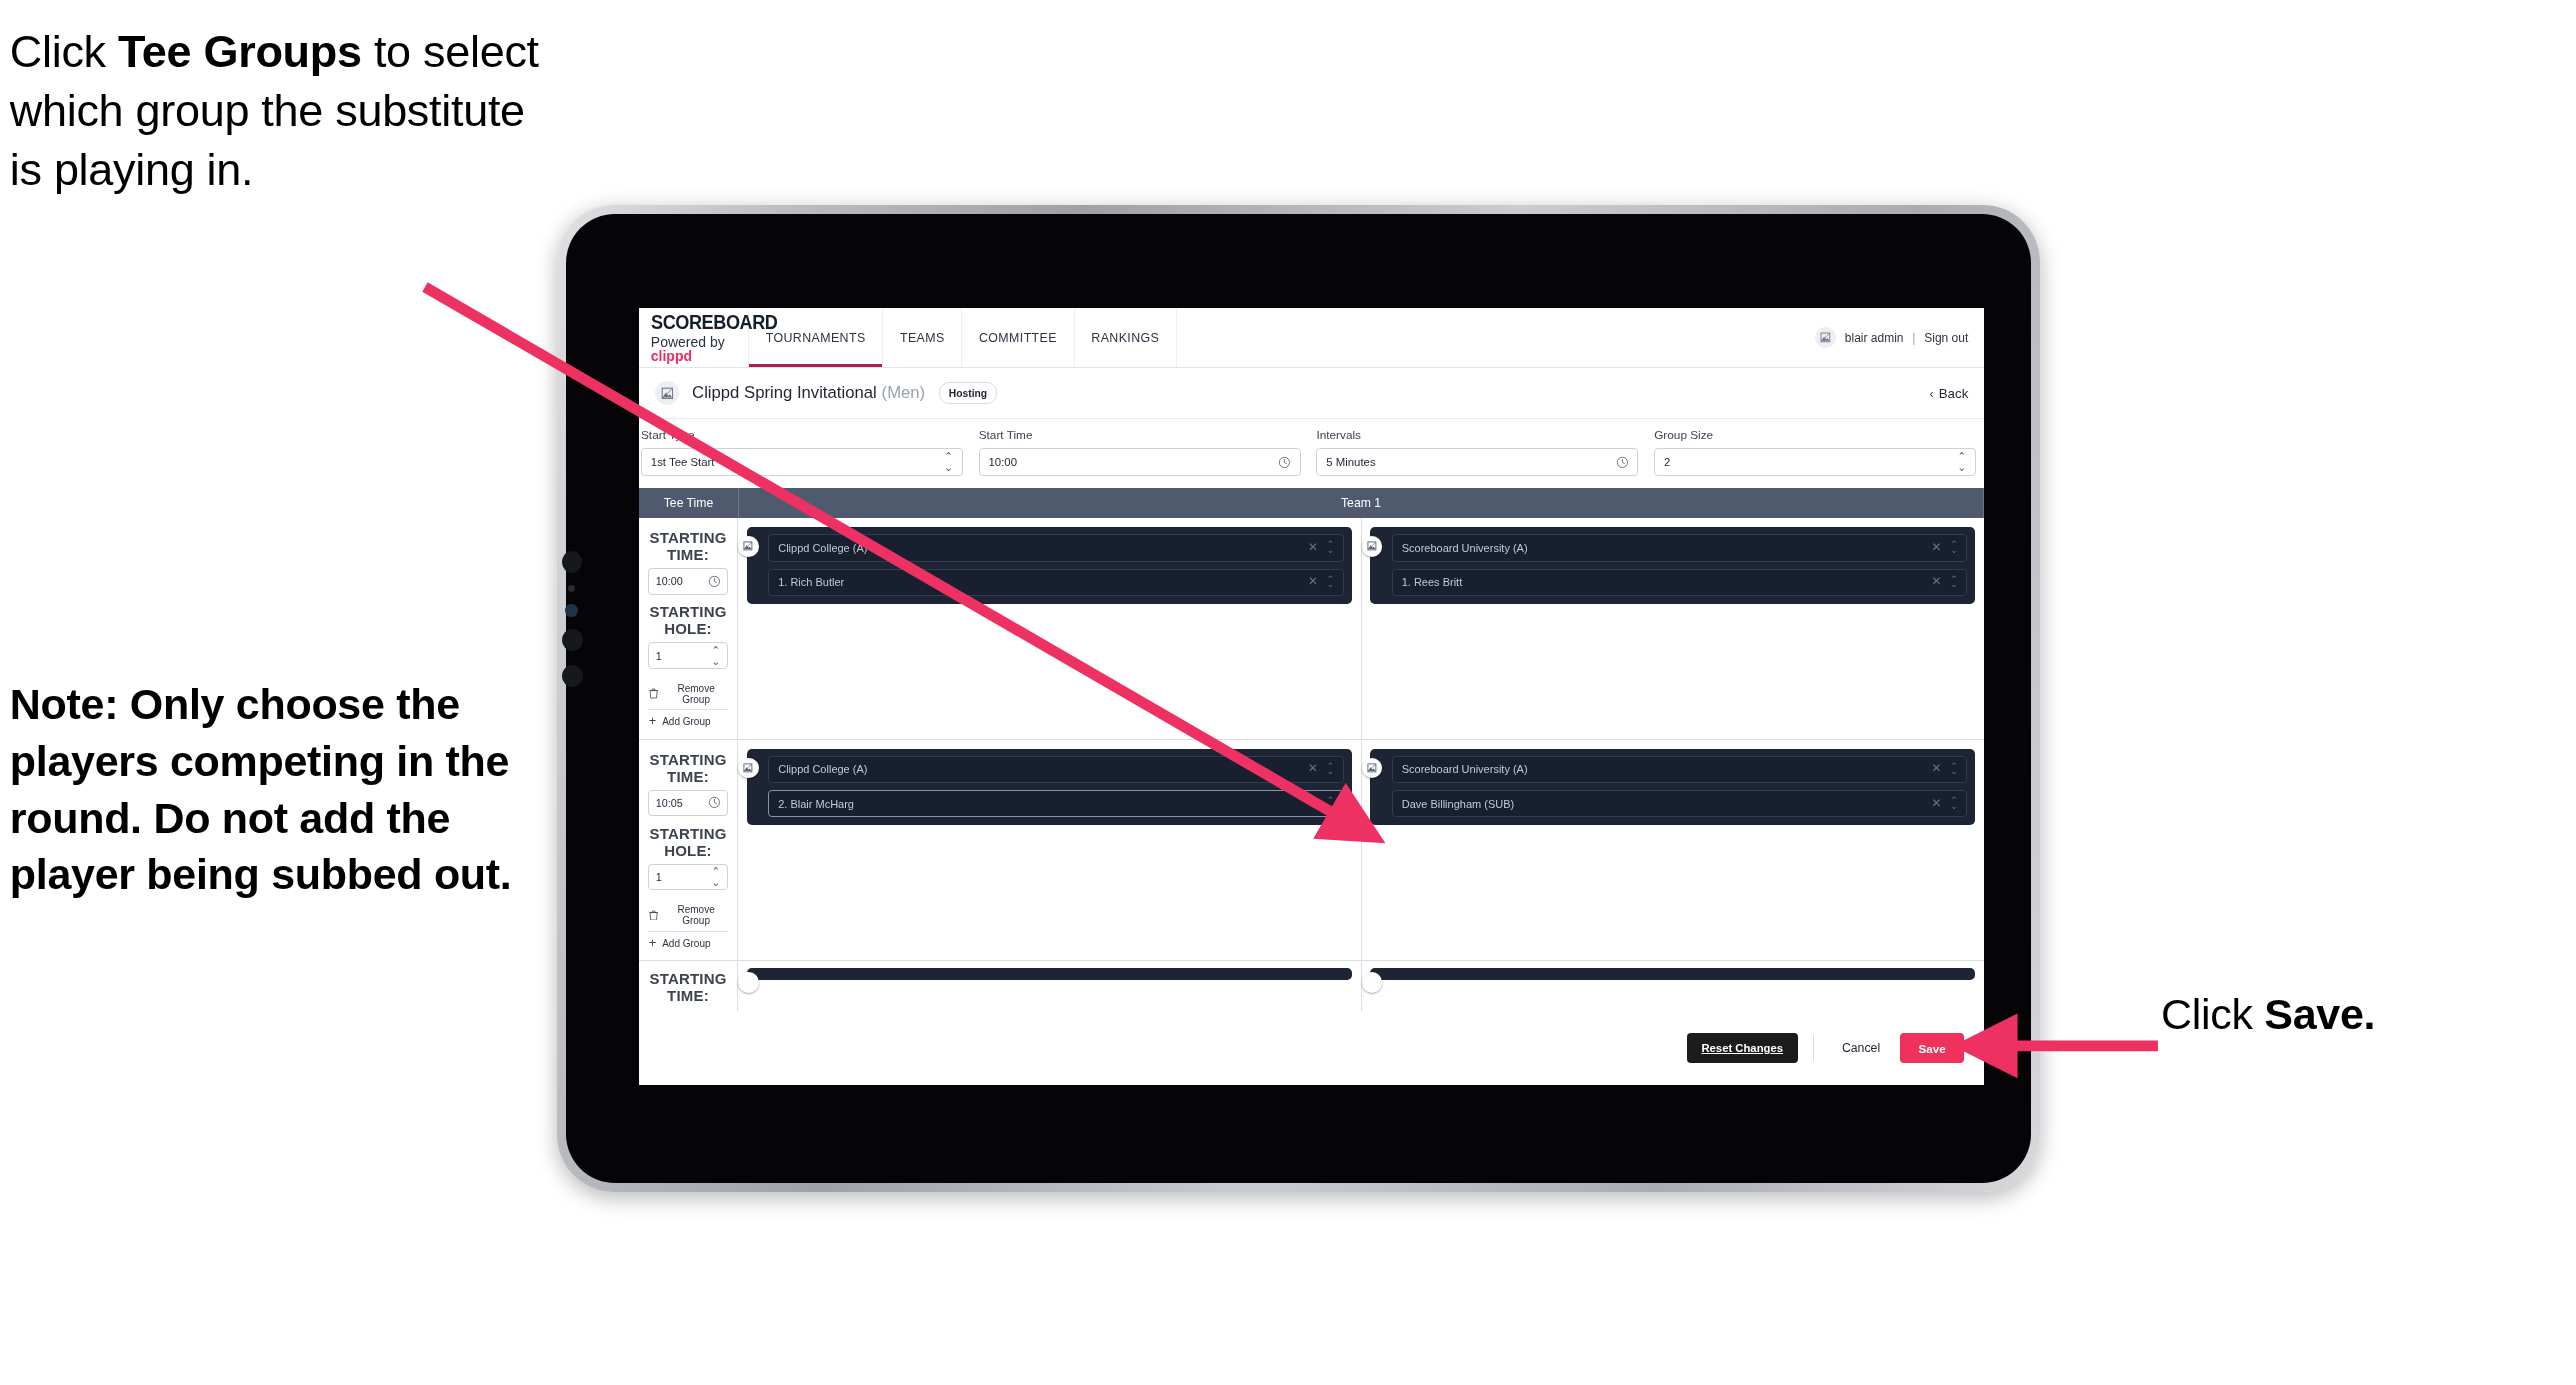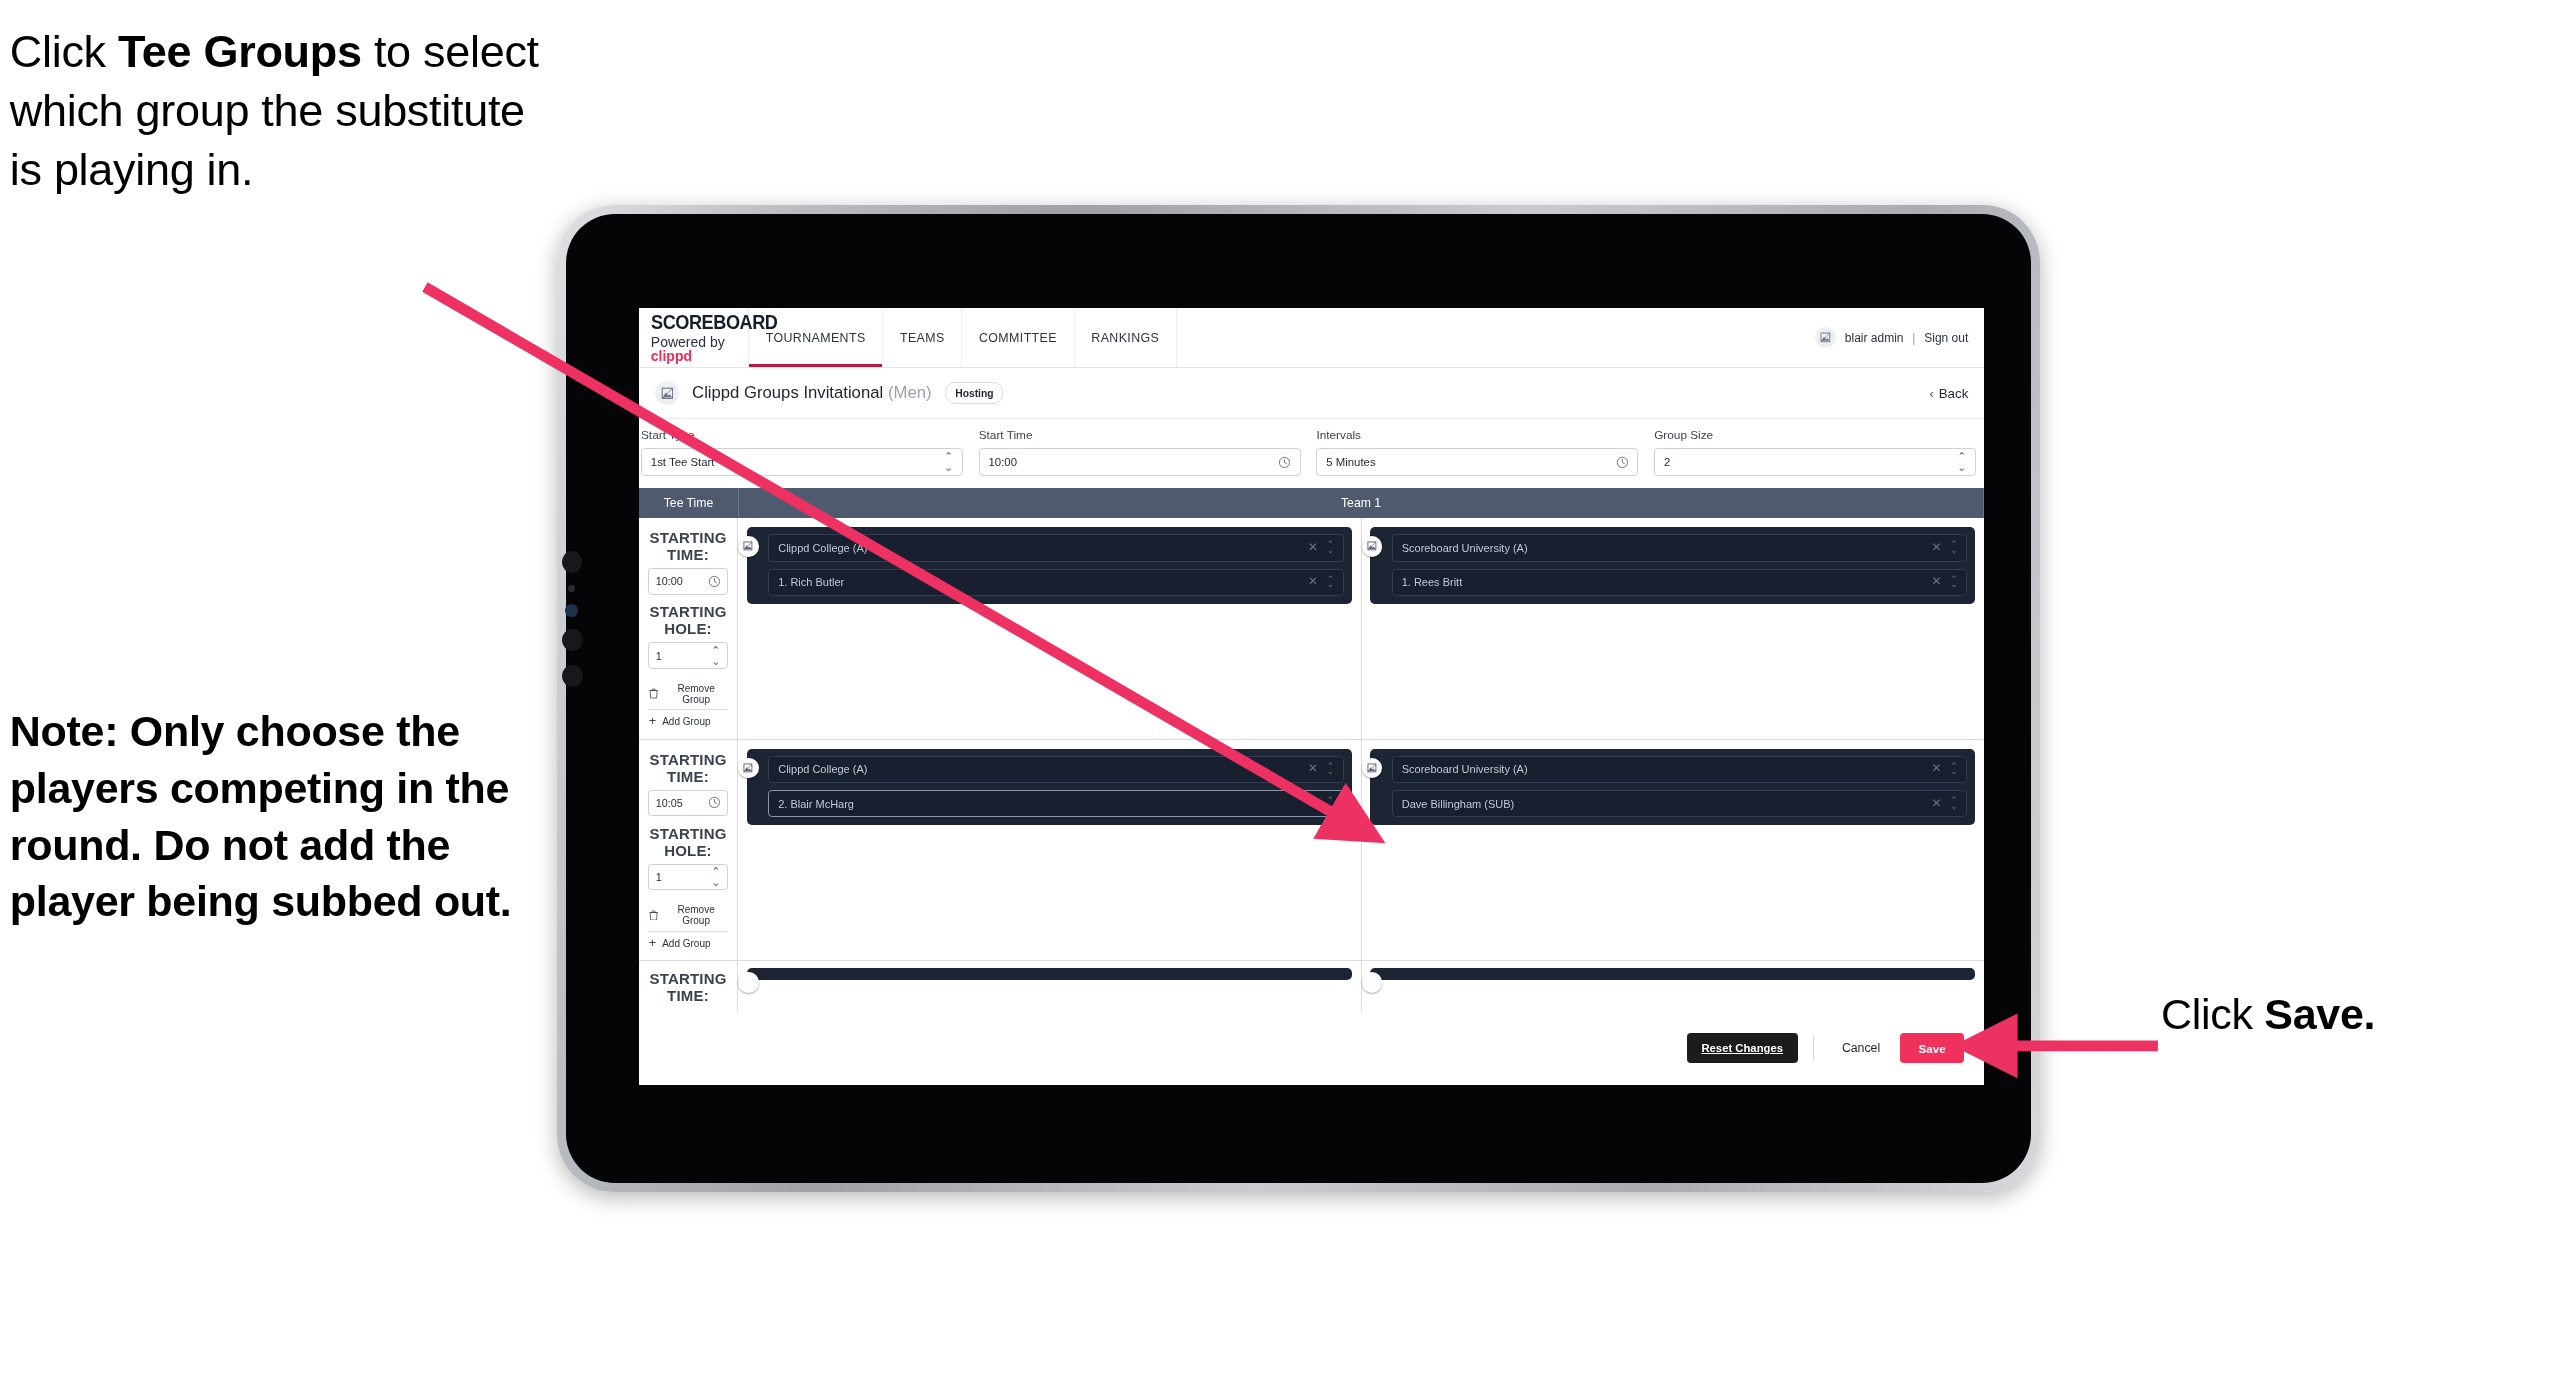--- a/index.html
+++ b/index.html
@@ -14,21 +14,21 @@
   
   .annot{
     position:absolute;
     color:#000;
     font-family:"Liberation Sans", sans-serif;
     line-height:1.32;
     letter-spacing:-0.3px;
   }
   #annot-top{ left:9.8px; top:21.6px; width:551px; font-size:45px; font-weight:400; }
   #annot-top b{font-weight:700;}
-  #annot-note{ left:9.8px; top:703px; width:536px; font-size:43px; font-weight:700; }
+  #annot-note{ left:9.8px; top:676px; width:536px; font-size:43px; font-weight:700; }
   #annot-save{ left:2161px; top:986px; width:393px; font-size:43px; font-weight:400; white-space:nowrap;}
   #annot-save b{font-weight:700;}
 
   .arrow-svg{position:absolute;left:0;top:0;width:2576px;height:1385px;pointer-events:none;}
 
   
   #tablet{
     position:absolute; left:557px; top:205px; width:1483px; height:987px;
     border-radius:57px;
     background:linear-gradient(105deg,#dfe1e3 0%,#b9bcc0 14%,#9ea1a6 30%,#c9ccd0 55%,#a9acb1 78%,#d7d9dc 100%);
@@ -272,21 +272,21 @@
   </div>
 
   <div id="titlebar">
     <span id="title-avatar">
       <svg class="brokenimg" style="width:12.8px;height:12.8px" viewBox="0 0 16 16">
         <rect x="1.5" y="1.5" width="13" height="13" fill="none" stroke="#6b7280" stroke-width="1.3"></rect>
         <path d="M2 13 L6 7 L9 11 L11 9 L14 13 Z" fill="#6b7280"></path>
         <line x1="2" y1="14" x2="14" y2="2" stroke="#6b7280" stroke-width="1.1"></line>
       </svg>
     </span>
-    <span id="title-text">Clippd Groups Invitational</span>
+    <span id="title-text">Clippd Spring Invitational</span>
     <span id="title-gender">(Men)</span>
     <span id="hosting-badge">Hosting</span>
     <span id="back-link">
       <span class="chev-l">‹</span>
       <span>Back</span>
     </span>
   </div>
 
   <div id="formrow">
 

